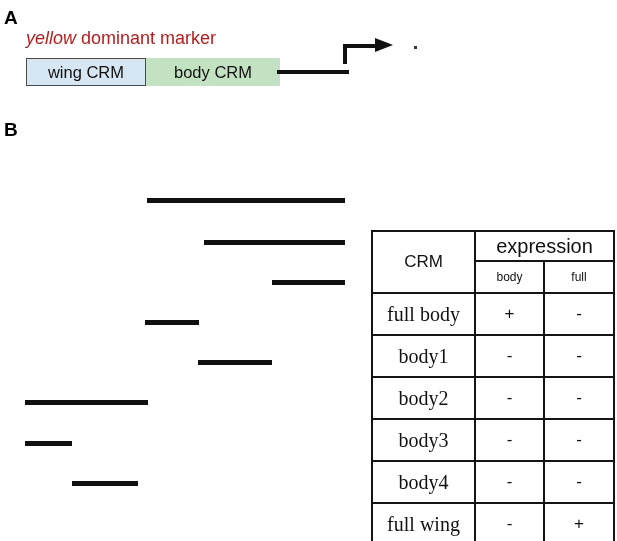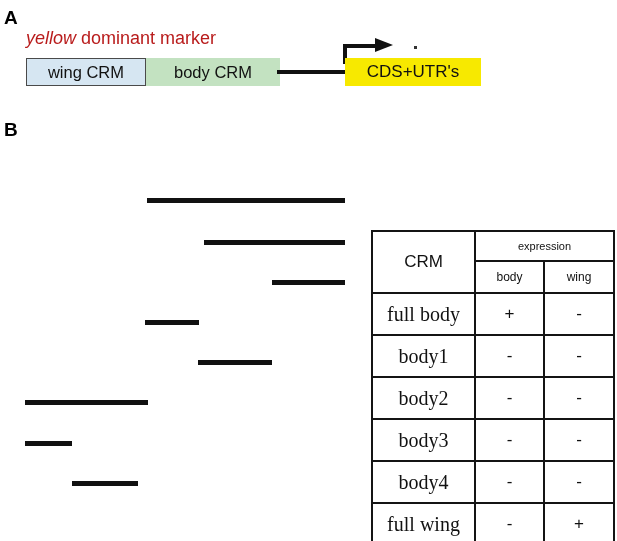--- a/index.html
+++ b/index.html
@@ -137,21 +137,21 @@
   }
   .col-crm { width: 103px; }
   .col-body { width: 69px; }
   .col-wing { width: 70px; }
 
   #expression-table .hdr-crm {
     font-size: 17px;
     height: 60px;
   }
   #expression-table .hdr-expression {
-    font-size: 11px;
+    font-size: 20px;
     height: 28px;
     margin-left: 38px;
   }
   #expression-table .hdr-sub {
     font-size: 12px;
     height: 30px;
   }
   #expression-table .crm-name {
     font-size: 20px;
     height: 40px;
@@ -184,23 +184,20 @@
 
   <div id="construct-connector"></div>
 
   <div id="tss-arrow">
     <div id="tss-riser"></div>
     <div id="tss-shaft"></div>
     <div id="tss-head"></div>
     <div id="tss-tick"></div>
   </div>
 
-  <div class="crm-box" id="cds-box">
-    <span>CDS+UTR's</span>
-  </div>
 
 </div>
 
 <div id="panel-b">
 
   <div class="panel-label" id="panel-b-label" style="top:8px; left:4px;">B</div>
 
   <div id="construct-map">
       <div class="crm-span" style="left: 147px; top: 86px; width: 198px;"></div>
       <div class="crm-span" style="left: 204px; top: 128px; width: 141px;"></div>
@@ -218,21 +215,21 @@
         <col class="col-body">
         <col class="col-wing">
     </colgroup>
     <thead>
       <tr>
         <td class="hdr-crm" rowspan="2">CRM</td>
         <td class="hdr-expression" colspan="2">expression</td>
       </tr>
       <tr>
         <td class="hdr-sub">body</td>
-        <td class="hdr-sub">wing</td>
+        <td class="hdr-sub">full</td>
       </tr>
     </thead>
     <tbody id="expression-table-body">
         <tr>
           <td class="crm-name">full body</td>
           <td class="expr-val">+</td>
           <td class="expr-val">-</td>
         </tr>
         <tr>
           <td class="crm-name">body1</td>

